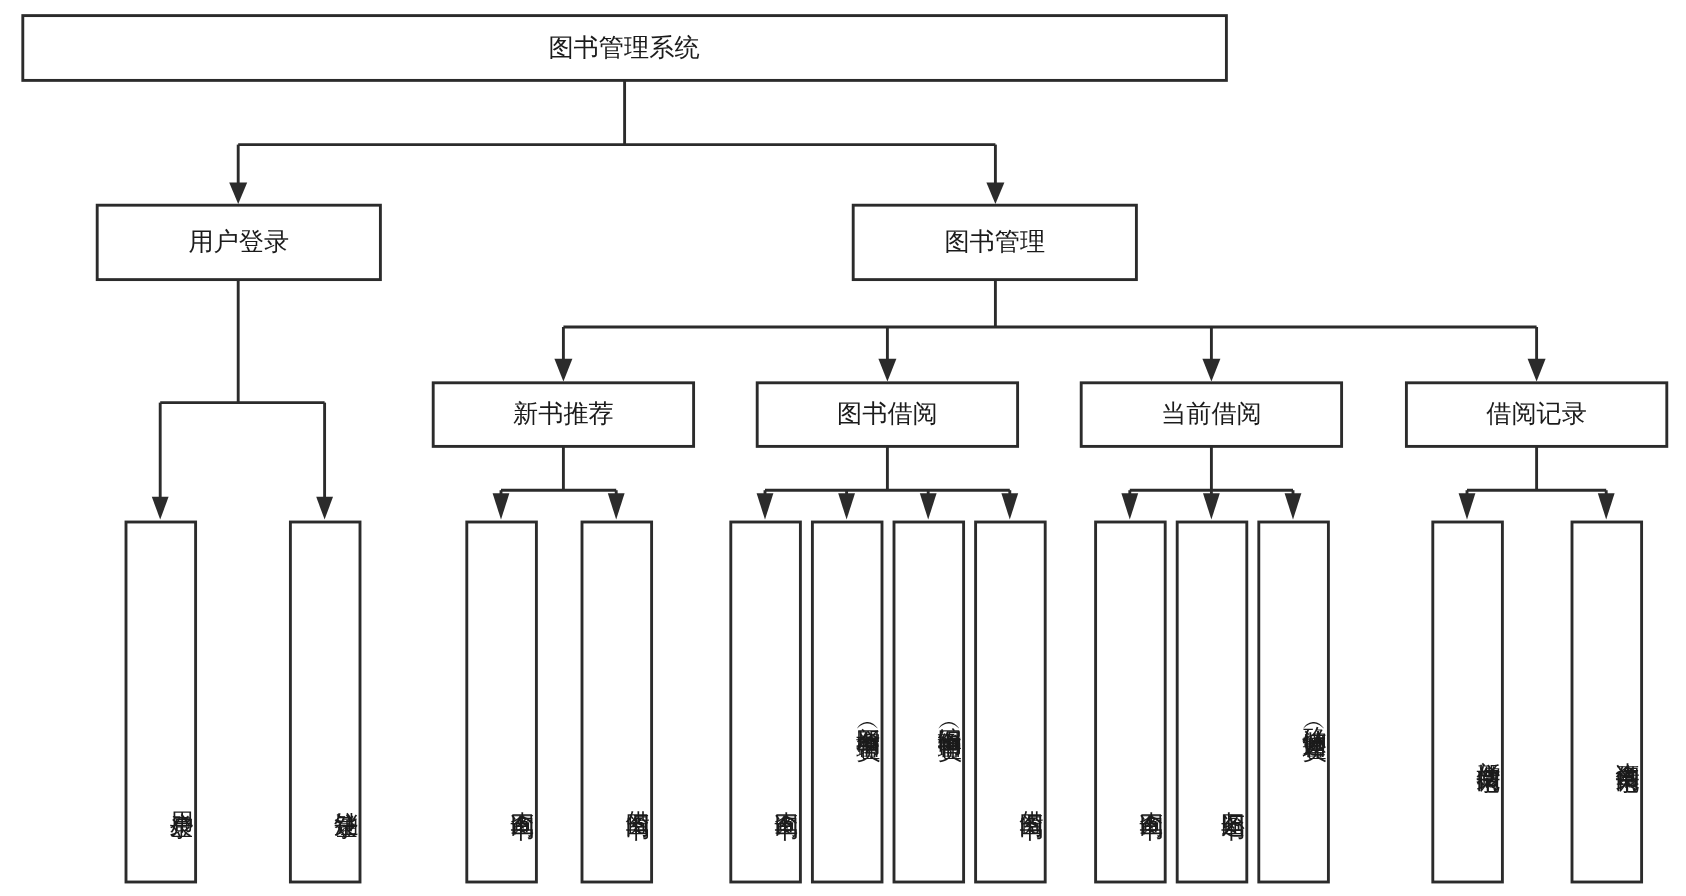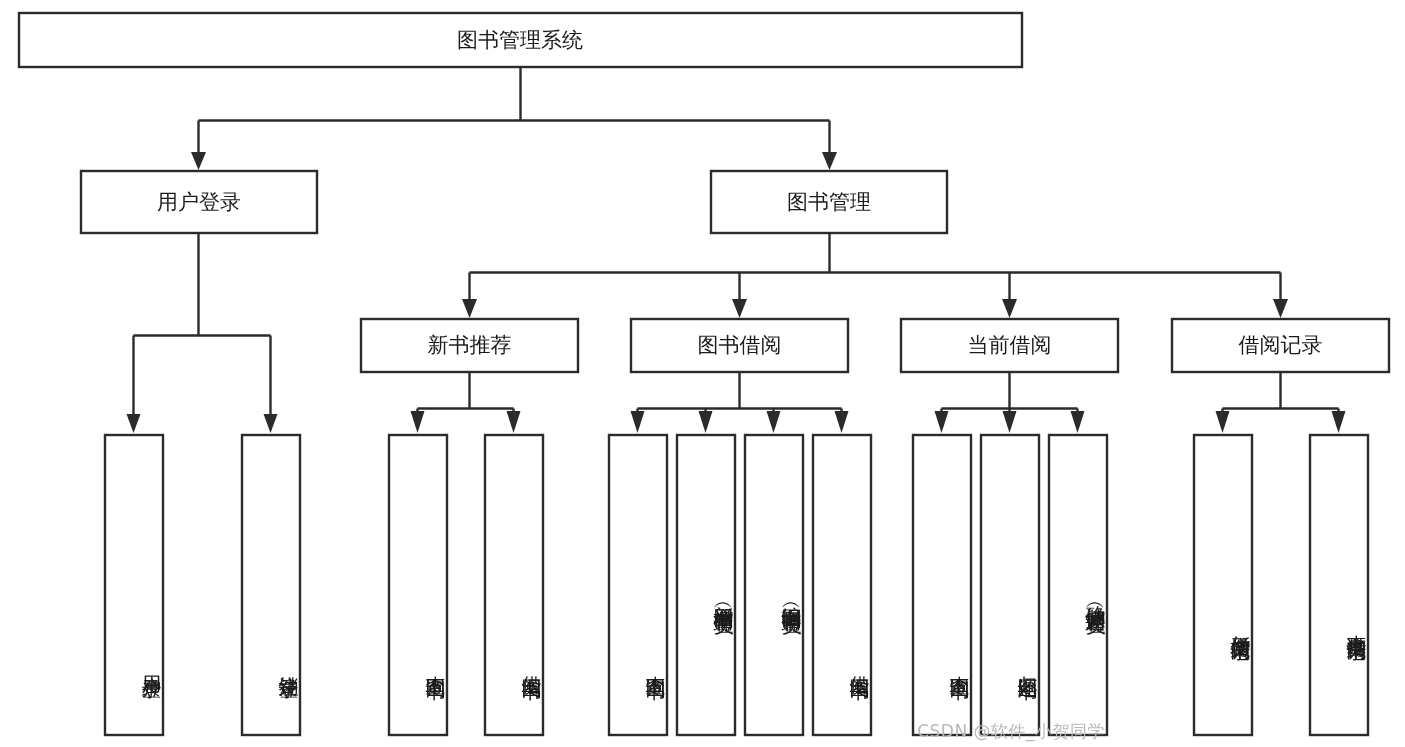--- a/index.html
+++ b/index.html
@@ -209,15 +209,14 @@
   <div class="leaf-label-wrap" style="left:745px; top:435px; width:58px; height:300px; padding-top:12px;">编辑图书（管理员）</div>
   <div class="leaf-label-wrap" style="left:813px; top:435px; width:58px; height:300px; padding-top:78px;">借阅图书</div>
 
   <div class="leaf-label-wrap" style="left:913px; top:435px; width:58px; height:300px; padding-top:78px;">查询图书</div>
   <div class="leaf-label-wrap" style="left:981px; top:435px; width:58px; height:300px; padding-top:78px;">归还图书</div>
   <div class="leaf-label-wrap" style="left:1049px; top:435px; width:58px; height:300px; padding-top:12px;">确认归还（管理员）</div>
 
   <div class="leaf-label-wrap" style="left:1194px; top:435px; width:58px; height:300px; padding-top:38px;">新增借阅记录</div>
   <div class="leaf-label-wrap" style="left:1310px; top:435px; width:58px; height:300px; padding-top:38px;">查询借阅记录</div>
 
-  <div class="watermark">CSDN @软件_小贺同学</div>
 
 </div>
 
 </body></html>

